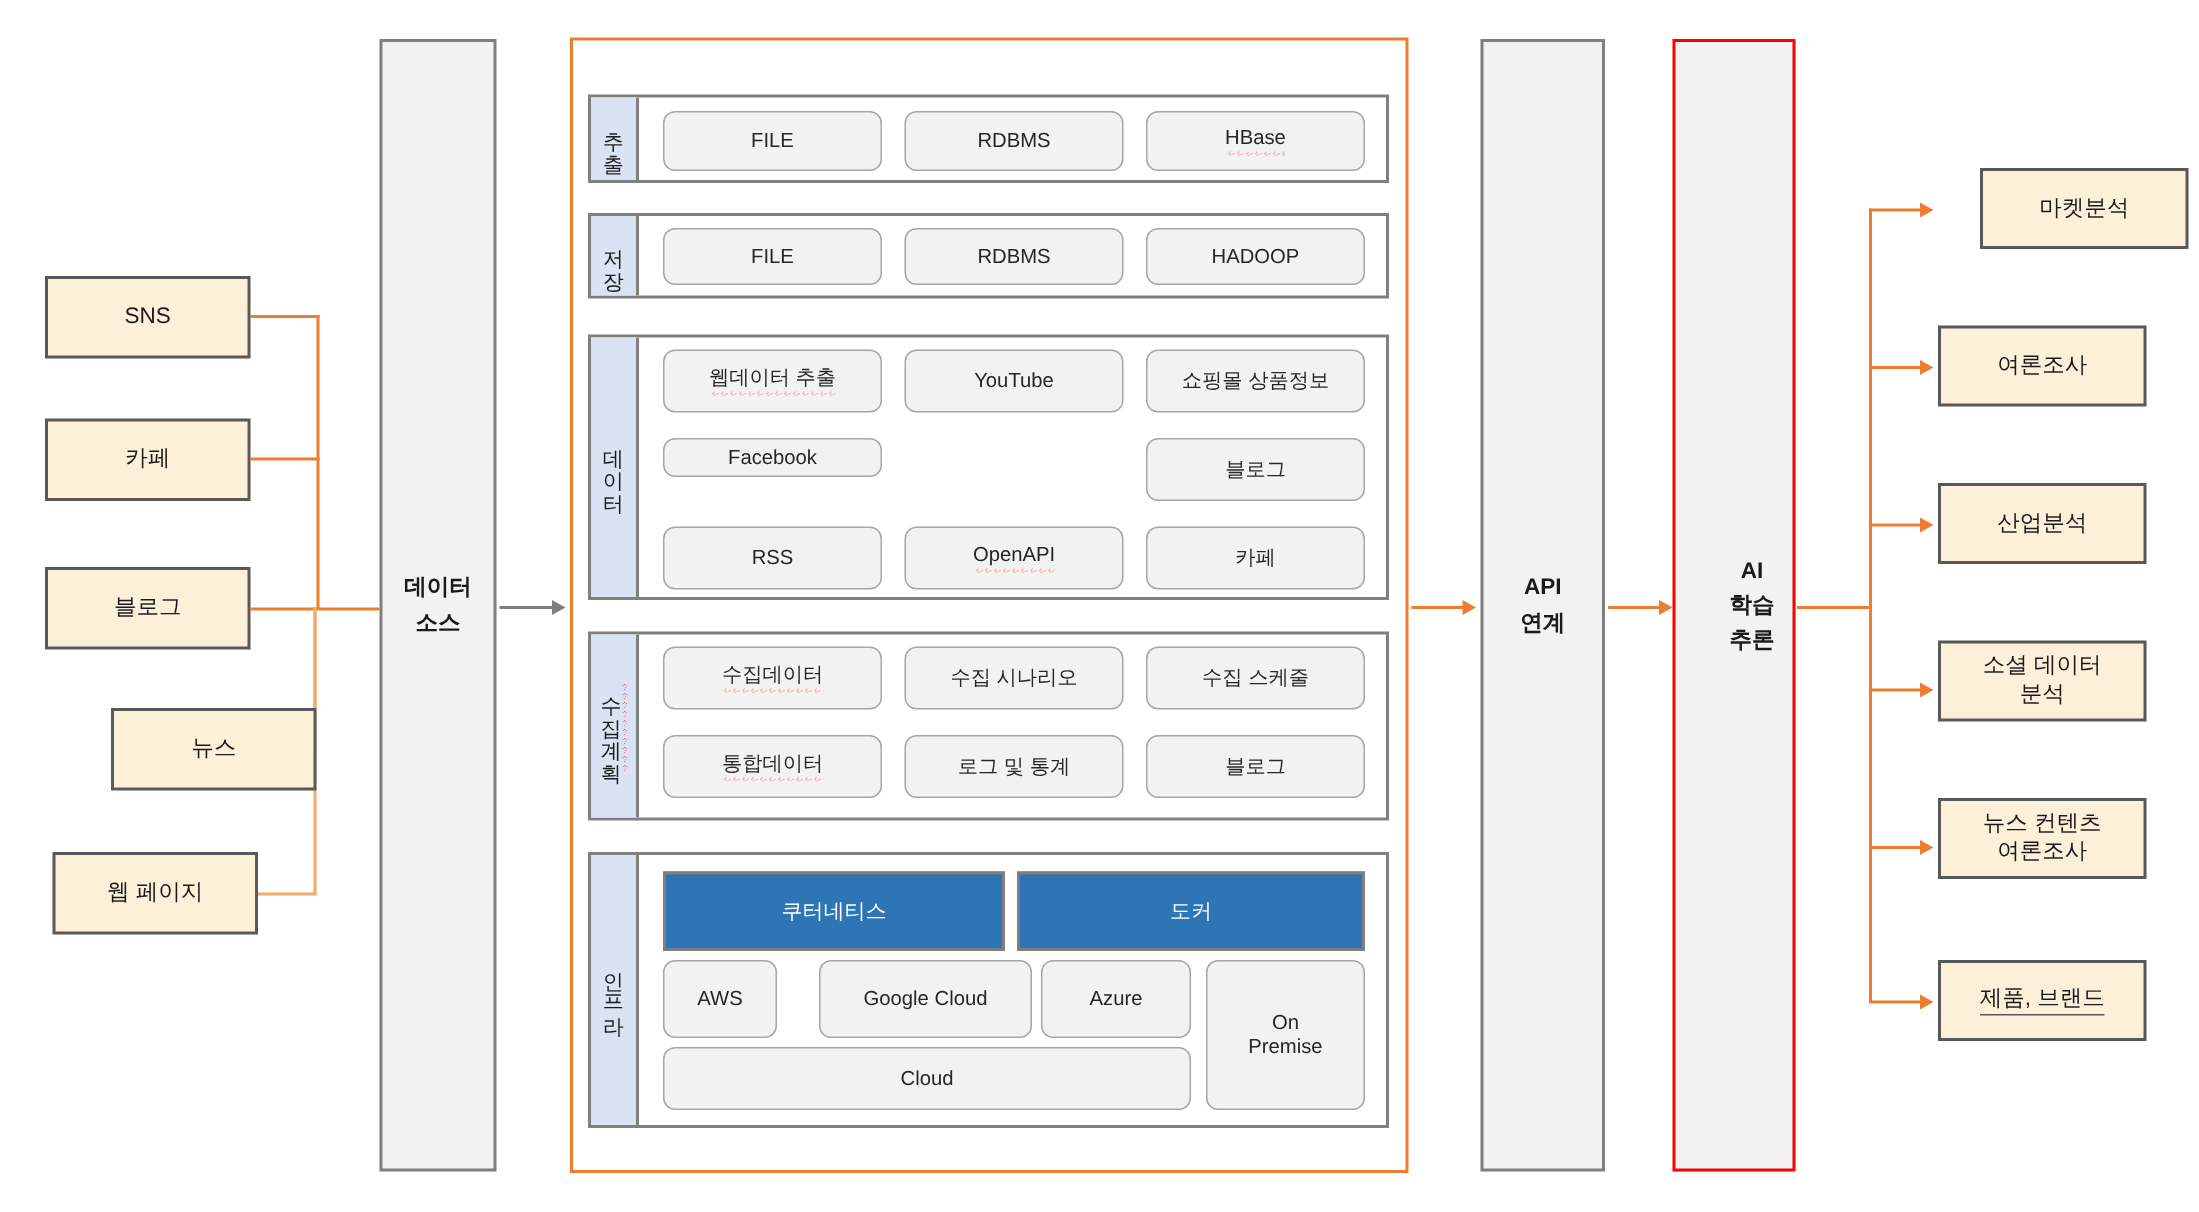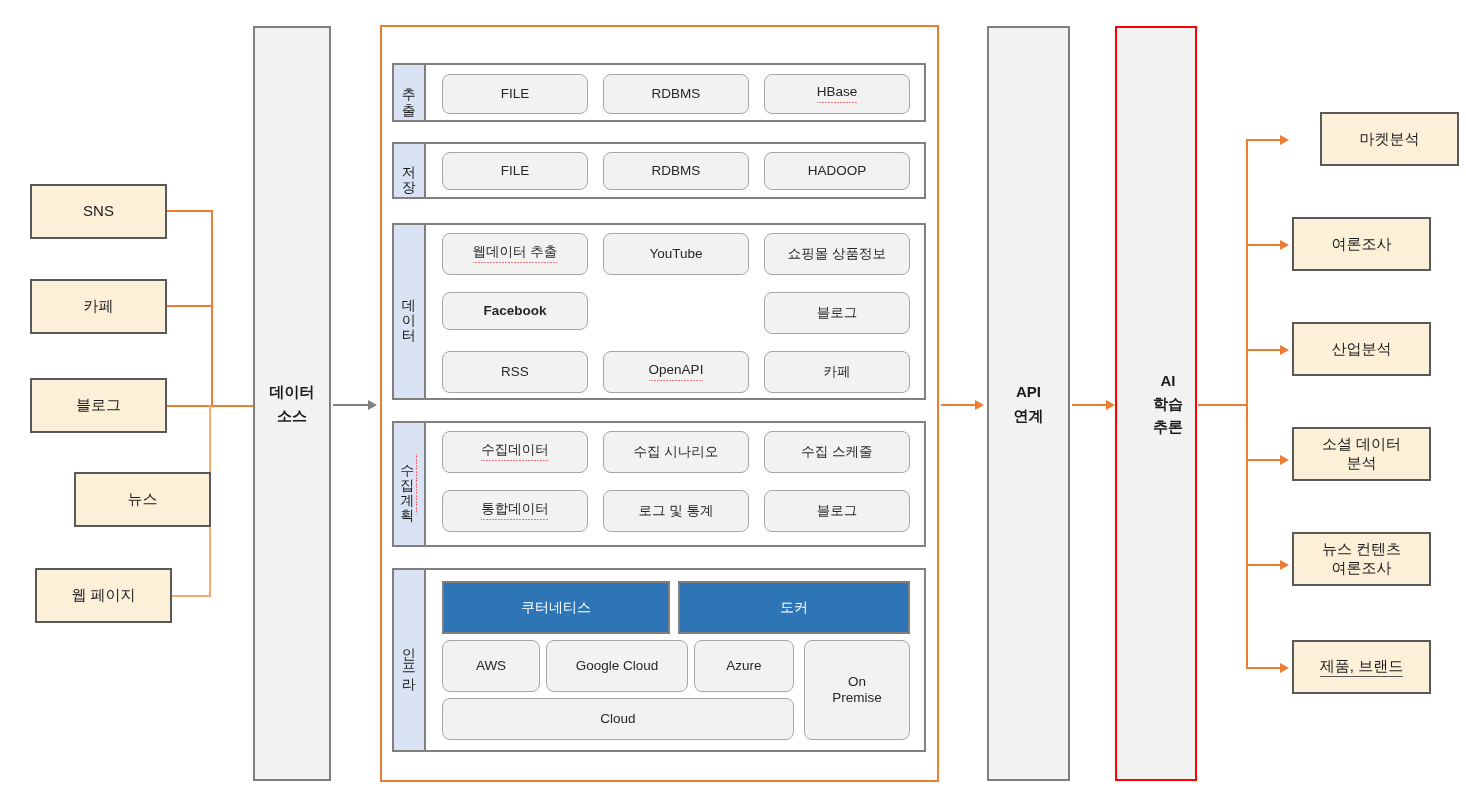--- a/index.html
+++ b/index.html
@@ -149,21 +149,21 @@
     <div class="abs pill" style="left:16px;top:8px;width:146px;height:42px;">
       <span class="sq-under">웹데이터 추출</span>
     </div>
     <div class="abs pill" style="left:177px;top:8px;width:146px;height:42px;">
       <span>YouTube</span>
     </div>
     <div class="abs pill" style="left:338px;top:8px;width:146px;height:42px;">
       <span>쇼핑몰 상품정보</span>
     </div>
 
-    <div class="abs pill" style="left:16px;top:67px;width:146px;height:38px;font-weight:bold;">
+    <div class="abs pill" style="left:16px;top:67px;width:146px;height:26px;">
       <span>Facebook</span>
     </div>
     <div class="abs pill" style="left:338px;top:67px;width:146px;height:42px;">
       <span>블로그</span>
     </div>
 
     <div class="abs pill" style="left:16px;top:126px;width:146px;height:42px;">
       <span>RSS</span>
     </div>
     <div class="abs pill" style="left:177px;top:126px;width:146px;height:42px;">
@@ -207,21 +207,21 @@
     <span>인프라</span>
   </div>
   <div class="sec-body">
     <div class="abs pill sq" style="left:16px;top:11px;width:228px;height:53px;">
       <span>쿠터네티스</span>
     </div>
     <div class="abs pill sq" style="left:252px;top:11px;width:232px;height:53px;">
       <span>도커</span>
     </div>
 
-    <div class="abs pill" style="left:16px;top:70px;width:98px;height:52px;text-align:center;">
+    <div class="abs pill" style="left:16px;top:70px;width:76px;height:52px;text-align:center;">
       <span>AWS</span>
     </div>
     <div class="abs pill" style="left:120px;top:70px;width:142px;height:52px;">
       <span>Google Cloud</span>
     </div>
     <div class="abs pill" style="left:268px;top:70px;width:100px;height:52px;">
       <span>Azure</span>
     </div>
     <div class="abs pill" style="left:378px;top:70px;width:106px;height:100px;">
       <div>

